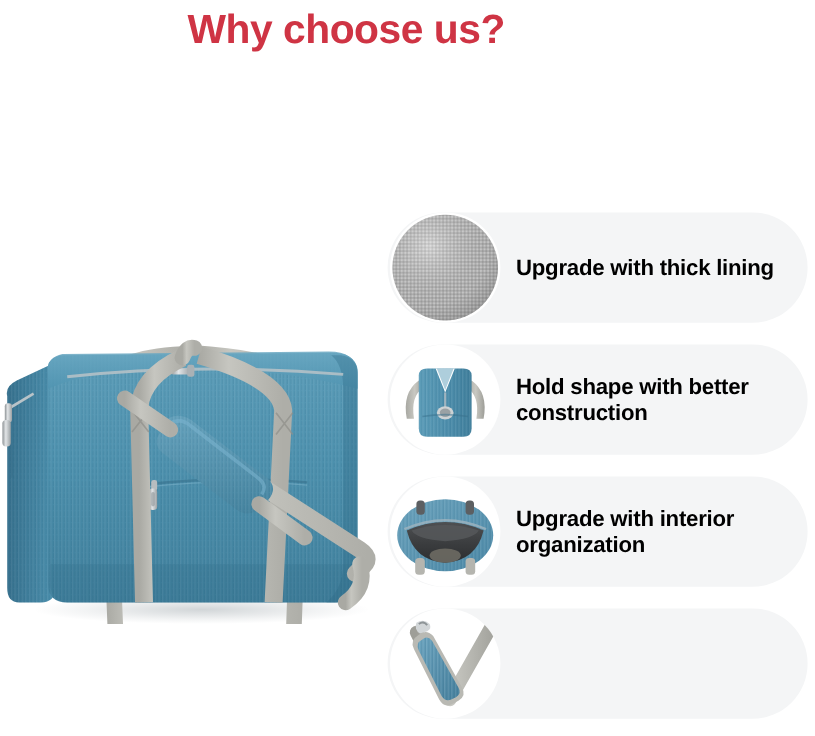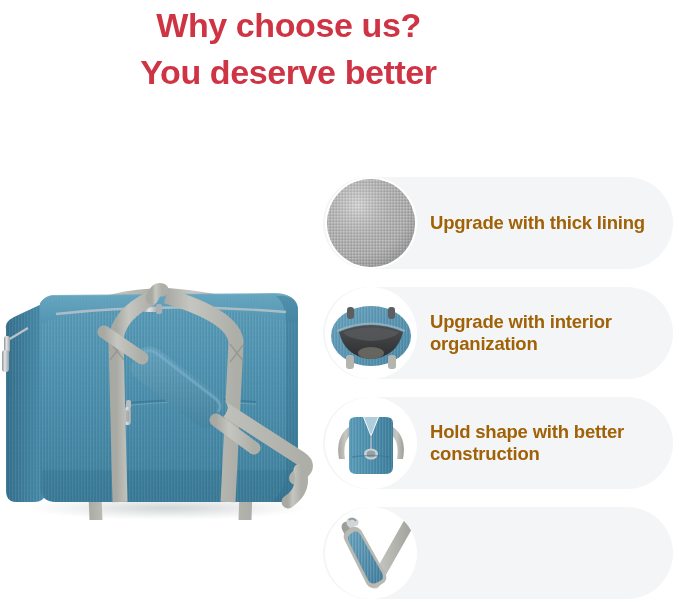--- a/index.html
+++ b/index.html
@@ -67,36 +67,35 @@
     height: 92px;
     min-width: 92px;
     border-radius: 50%;
     background: #ffffff;
     overflow: hidden;
     margin-left: 2px;
   }
   .thumb svg { display: block; width: 92px; height: 92px; }
 
   .card-label {
-    color: #a16207;
+    color: #000000;
     font-family: "Liberation Sans", sans-serif;
     font-weight: bold;
     font-size: 18.5px;
     line-height: 22px;
     letter-spacing: -0.2px;
     margin-left: 13px;
     padding-right: 10px;
   }
 </style>
 </head>
 <body>
 
 <div class="headline">
   <span class="line1">Why choose us?</span>
-  <span class="line2">You deserve better</span>
 </div>
 
 <div class="hero">
   <svg viewBox="0 0 330 330" xmlns="http://www.w3.org/2000/svg" aria-hidden="true">
     <defs>
       <linearGradient id="bagFront" x1="0" y1="0" x2="0" y2="1">
         <stop offset="0%" stop-color="#5b9cb8"></stop>
         <stop offset="45%" stop-color="#4b8fac"></stop>
         <stop offset="100%" stop-color="#3f7f9c"></stop>
       </linearGradient>
@@ -234,20 +233,61 @@
         <circle cx="46" cy="46" r="44" fill="url(#meshShade)"></circle>
       </svg>
     </div>
     <div class="card-label">Upgrade with thick lining</div>
   </div>
 
   <div class="card">
     <div class="thumb">
       <svg viewBox="0 0 92 92" xmlns="http://www.w3.org/2000/svg" aria-hidden="true">
         <defs>
+          <linearGradient id="frontBody" x1="0" y1="0" x2="1" y2="0">
+            <stop offset="0%" stop-color="#5b9cb8"></stop>
+            <stop offset="55%" stop-color="#4c8dab"></stop>
+            <stop offset="100%" stop-color="#3f7e9b"></stop>
+          </linearGradient>
+          <linearGradient id="strapG" x1="0" y1="0" x2="1" y2="0">
+            <stop offset="0%" stop-color="#a8a8a2"></stop>
+            <stop offset="50%" stop-color="#c8c8c2"></stop>
+            <stop offset="100%" stop-color="#9d9d97"></stop>
+          </linearGradient>
+          <pattern id="heather3" width="3" height="4" patternUnits="userSpaceOnUse">
+            <rect x="0" y="0" width="1" height="4" fill="#ffffff" opacity="0.08"></rect>
+            <rect x="2" y="0" width="1" height="4" fill="#0d3d55" opacity="0.08"></rect>
+          </pattern>
+        </defs>
+        <circle cx="46" cy="46" r="45" fill="#ffffff"></circle>
+
+        <path d="M24 30 Q10 40 14 62 L20 62 Q17 43 28 36 Z" fill="url(#strapG)"></path>
+        <path d="M68 30 Q82 40 78 62 L72 62 Q75 43 64 36 Z" fill="url(#strapG)"></path>
+
+        <path d="M24 26 Q24 20 31 20 L61 20 Q68 20 68 26 L68 70 Q68 77 61 77 L31 77 Q24 77 24 70 Z" fill="url(#frontBody)"></path>
+        <path d="M24 26 Q24 20 31 20 L61 20 Q68 20 68 26 L68 70 Q68 77 61 77 L31 77 Q24 77 24 70 Z" fill="url(#heather3)"></path>
+
+        <path d="M38 20 L46 40 L54 20 Z" fill="#ffffff"></path>
+        <path d="M39 20 L46 38 L53 20 Z" fill="#6ba6c0" opacity="0.55"></path>
+
+        <path d="M46 40 L46 54" stroke="#9fb4bf" stroke-width="1.8" fill="none"></path>
+
+        <ellipse cx="46" cy="57" rx="7" ry="5.5" fill="#cdd2d4"></ellipse>
+        <ellipse cx="46" cy="57" rx="4.5" ry="3.5" fill="#9aa1a4"></ellipse>
+
+        <path d="M27 60 Q46 57 65 60" stroke="#37708b" stroke-width="1.3" fill="none" opacity="0.5"></path>
+      </svg>
+    </div>
+    <div class="card-label">Hold shape with better construction</div>
+  </div>
+
+  <div class="card">
+    <div class="thumb">
+      <svg viewBox="0 0 92 92" xmlns="http://www.w3.org/2000/svg" aria-hidden="true">
+        <defs>
           <linearGradient id="rimBlue" x1="0" y1="0" x2="1" y2="1">
             <stop offset="0%" stop-color="#6ba3bd"></stop>
             <stop offset="100%" stop-color="#4b88a6"></stop>
           </linearGradient>
           <linearGradient id="cavity" x1="0" y1="0" x2="0" y2="1">
             <stop offset="0%" stop-color="#4e5052"></stop>
             <stop offset="55%" stop-color="#3a3c3e"></stop>
             <stop offset="100%" stop-color="#2c2e30"></stop>
           </linearGradient>
           <pattern id="heather2" width="3" height="4" patternUnits="userSpaceOnUse">
@@ -269,61 +309,20 @@
         <path d="M12 44 Q46 29 80 44" stroke="#9fb4bf" stroke-width="2" fill="none" opacity="0.8"></path>
 
         <rect x="22" y="20" width="7" height="12" rx="3" fill="#5c5f62"></rect>
         <rect x="63" y="20" width="7" height="12" rx="3" fill="#5c5f62"></rect>
 
         <rect x="21" y="68" width="8" height="14" rx="3" fill="#b5b5af"></rect>
         <rect x="63" y="68" width="8" height="14" rx="3" fill="#b5b5af"></rect>
       </svg>
     </div>
     <div class="card-label">Upgrade with interior organization</div>
-  </div>
-
-  <div class="card">
-    <div class="thumb">
-      <svg viewBox="0 0 92 92" xmlns="http://www.w3.org/2000/svg" aria-hidden="true">
-        <defs>
-          <linearGradient id="frontBody" x1="0" y1="0" x2="1" y2="0">
-            <stop offset="0%" stop-color="#5b9cb8"></stop>
-            <stop offset="55%" stop-color="#4c8dab"></stop>
-            <stop offset="100%" stop-color="#3f7e9b"></stop>
-          </linearGradient>
-          <linearGradient id="strapG" x1="0" y1="0" x2="1" y2="0">
-            <stop offset="0%" stop-color="#a8a8a2"></stop>
-            <stop offset="50%" stop-color="#c8c8c2"></stop>
-            <stop offset="100%" stop-color="#9d9d97"></stop>
-          </linearGradient>
-          <pattern id="heather3" width="3" height="4" patternUnits="userSpaceOnUse">
-            <rect x="0" y="0" width="1" height="4" fill="#ffffff" opacity="0.08"></rect>
-            <rect x="2" y="0" width="1" height="4" fill="#0d3d55" opacity="0.08"></rect>
-          </pattern>
-        </defs>
-        <circle cx="46" cy="46" r="45" fill="#ffffff"></circle>
-
-        <path d="M24 30 Q10 40 14 62 L20 62 Q17 43 28 36 Z" fill="url(#strapG)"></path>
-        <path d="M68 30 Q82 40 78 62 L72 62 Q75 43 64 36 Z" fill="url(#strapG)"></path>
-
-        <path d="M24 26 Q24 20 31 20 L61 20 Q68 20 68 26 L68 70 Q68 77 61 77 L31 77 Q24 77 24 70 Z" fill="url(#frontBody)"></path>
-        <path d="M24 26 Q24 20 31 20 L61 20 Q68 20 68 26 L68 70 Q68 77 61 77 L31 77 Q24 77 24 70 Z" fill="url(#heather3)"></path>
-
-        <path d="M38 20 L46 40 L54 20 Z" fill="#ffffff"></path>
-        <path d="M39 20 L46 38 L53 20 Z" fill="#6ba6c0" opacity="0.55"></path>
-
-        <path d="M46 40 L46 54" stroke="#9fb4bf" stroke-width="1.8" fill="none"></path>
-
-        <ellipse cx="46" cy="57" rx="7" ry="5.5" fill="#cdd2d4"></ellipse>
-        <ellipse cx="46" cy="57" rx="4.5" ry="3.5" fill="#9aa1a4"></ellipse>
-
-        <path d="M27 60 Q46 57 65 60" stroke="#37708b" stroke-width="1.3" fill="none" opacity="0.5"></path>
-      </svg>
-    </div>
-    <div class="card-label">Hold shape with better construction</div>
   </div>
 
   <div class="card">
     <div class="thumb">
       <svg viewBox="0 0 92 92" xmlns="http://www.w3.org/2000/svg" aria-hidden="true">
         <defs>
           <linearGradient id="webG4" x1="0" y1="0" x2="1" y2="0">
             <stop offset="0%" stop-color="#9e9e98"></stop>
             <stop offset="45%" stop-color="#c9c9c3"></stop>
             <stop offset="100%" stop-color="#a5a59f"></stop>

